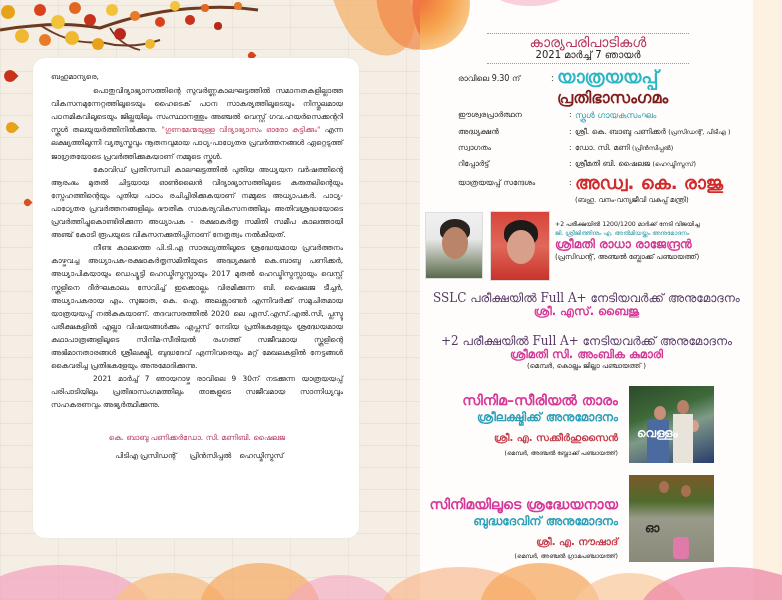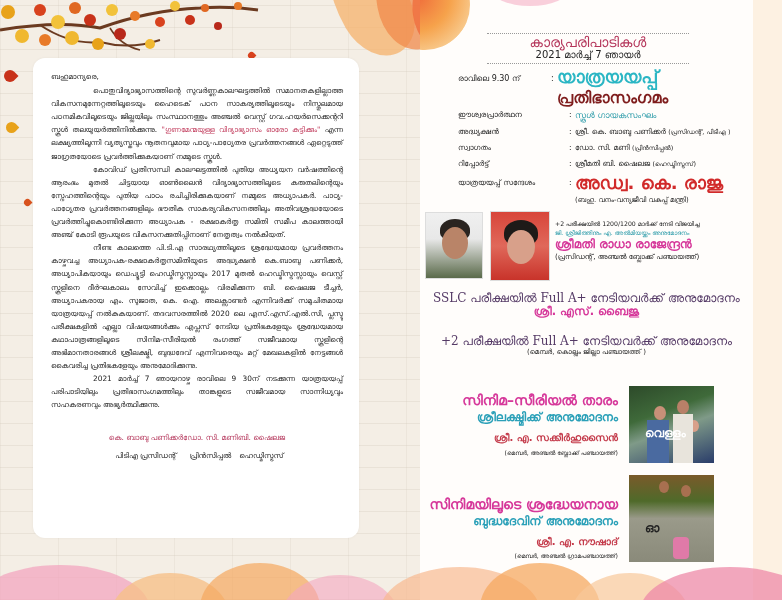--- a/index.html
+++ b/index.html
@@ -256,35 +256,36 @@
     <div class="a1-role">(പ്രസിഡന്റ്, അഞ്ചൽ ബ്ലോക്ക് പഞ്ചായത്ത്)</div>
   </div>
 
   <div class="center-block" style="top:293px;">
     <div class="cb-heading">SSLC പരീക്ഷയിൽ Full A+ നേടിയവർക്ക് അനുമോദനം</div>
     <div class="cb-name">ശ്രീ. എസ്. ബൈജു</div>
   </div>
 
   <div class="center-block" style="top:336px;">
     <div class="cb-heading">+2 പരീക്ഷയിൽ Full A+ നേടിയവർക്ക് അനുമോദനം</div>
+    <div class="cb-name">ശ്രീമതി സി. അംബിക കുമാരി</div>
     <div class="cb-role">(മെമ്പർ, കൊല്ലം ജില്ലാ പഞ്ചായത്ത് )</div>
   </div>
 
   <div>
     <div class="feat-title-1" style="top:392px;">സിനിമ–സീരിയൽ താരം</div>
     <div class="feat-title-2" style="top:410px;">ശ്രീലക്ഷ്മിക്ക് അനുമോദനം</div>
     <div class="feat-name" style="top:432px;">ശ്രീ. എ. സക്കീർഹുസൈൻ</div>
     <div class="feat-role" style="top:449px;">(മെമ്പർ, അഞ്ചൽ ബ്ലോക്ക് പഞ്ചായത്ത്)</div>
     <div class="poster1">
       <div class="face" style="left:25px;top:20px;width:12px;height:14px;background:#c89078;"></div>
       <div class="face" style="left:48px;top:14px;width:12px;height:14px;background:#b88068;"></div>
       <div class="face" style="left:60px;top:34px;width:10px;height:12px;background:#d8a08a;"></div>
       <div style="position:absolute;left:44px;top:28px;width:20px;height:49px;background:#e8e4dc;"></div>
       <div style="position:absolute;left:18px;top:34px;width:22px;height:43px;background:#4a6aa0;"></div>
-      <span class="poster-text" style="left:16px;top:40px;font-size:12px;">വെള്ളം</span>
+      <span class="poster-text" style="left:8px;top:40px;font-size:12px;">വെള്ളം</span>
     </div>
   </div>
 
   <div>
     <div class="feat-title-1" style="top:496px;">സിനിമയിലൂടെ ശ്രദ്ധേയനായ</div>
     <div class="feat-title-2" style="top:514px;">ബുദ്ധദേവിന് അനുമോദനം</div>
     <div class="feat-name" style="top:536px;">ശ്രീ. എ. നൗഷാദ്</div>
     <div class="feat-role" style="top:552px;">(മെമ്പർ, അഞ്ചൽ ഗ്രാമപഞ്ചായത്ത്)</div>
     <div class="poster2">
       <div class="face" style="left:30px;top:6px;width:10px;height:12px;background:#a87050;"></div>

